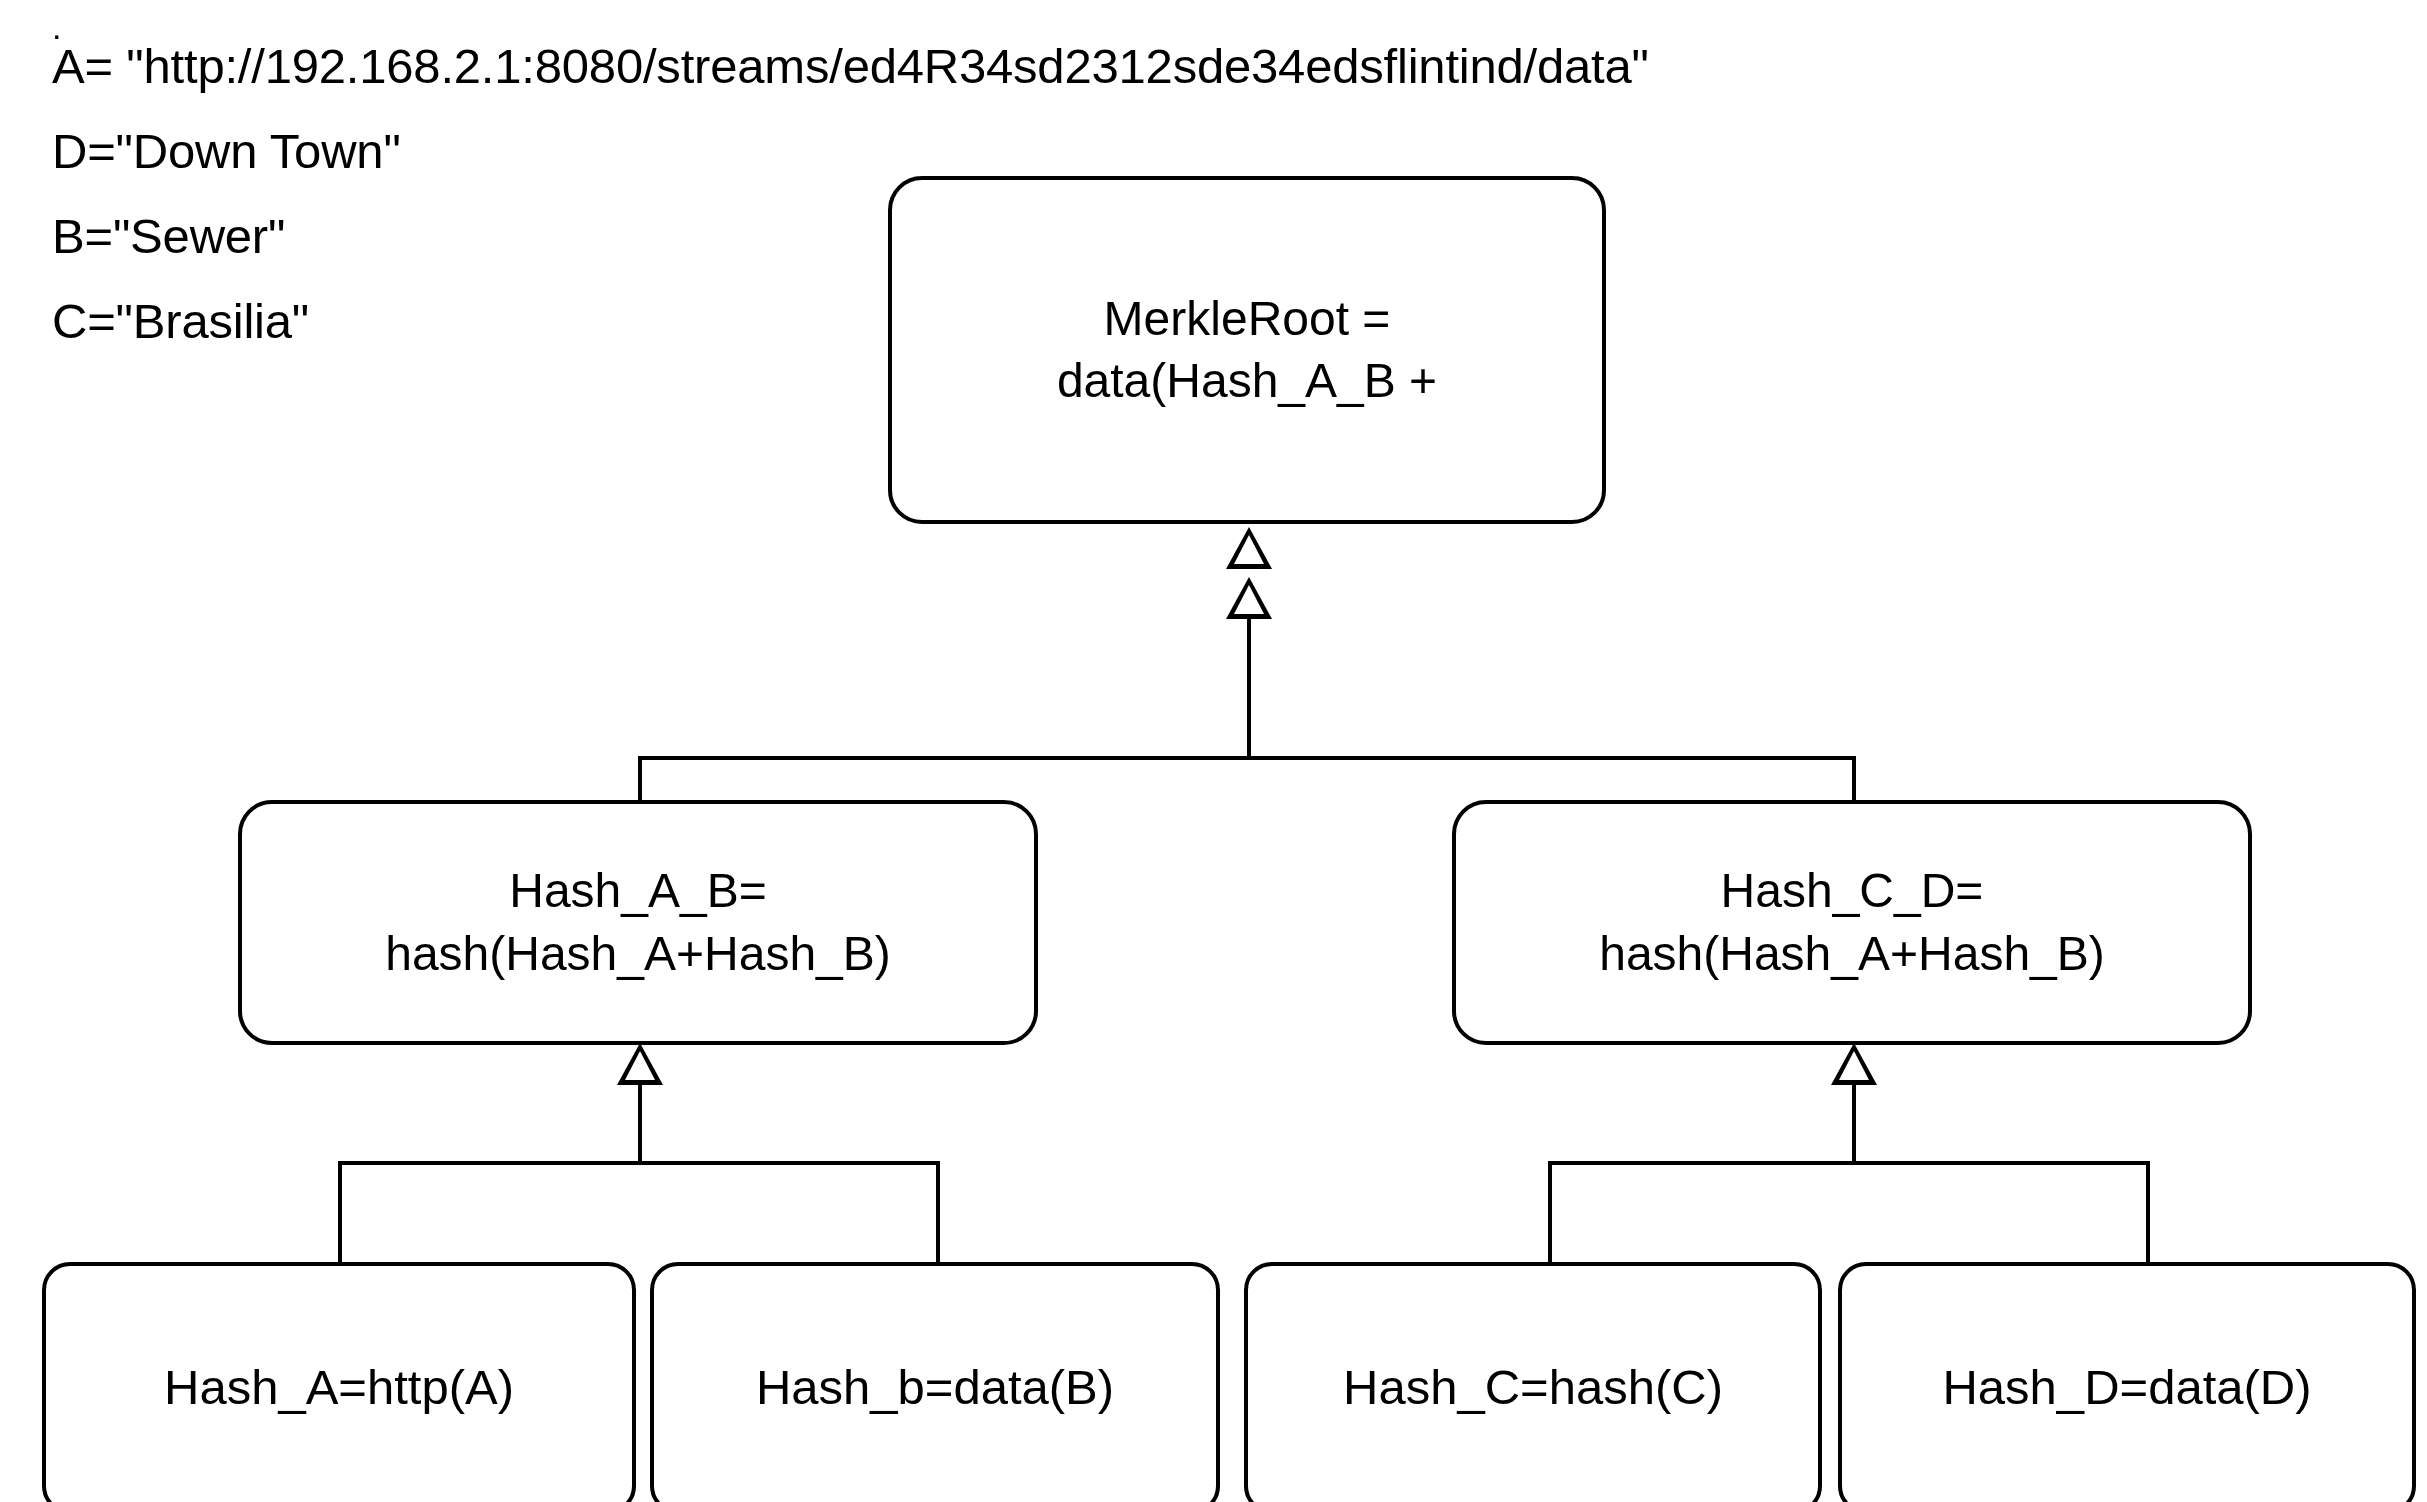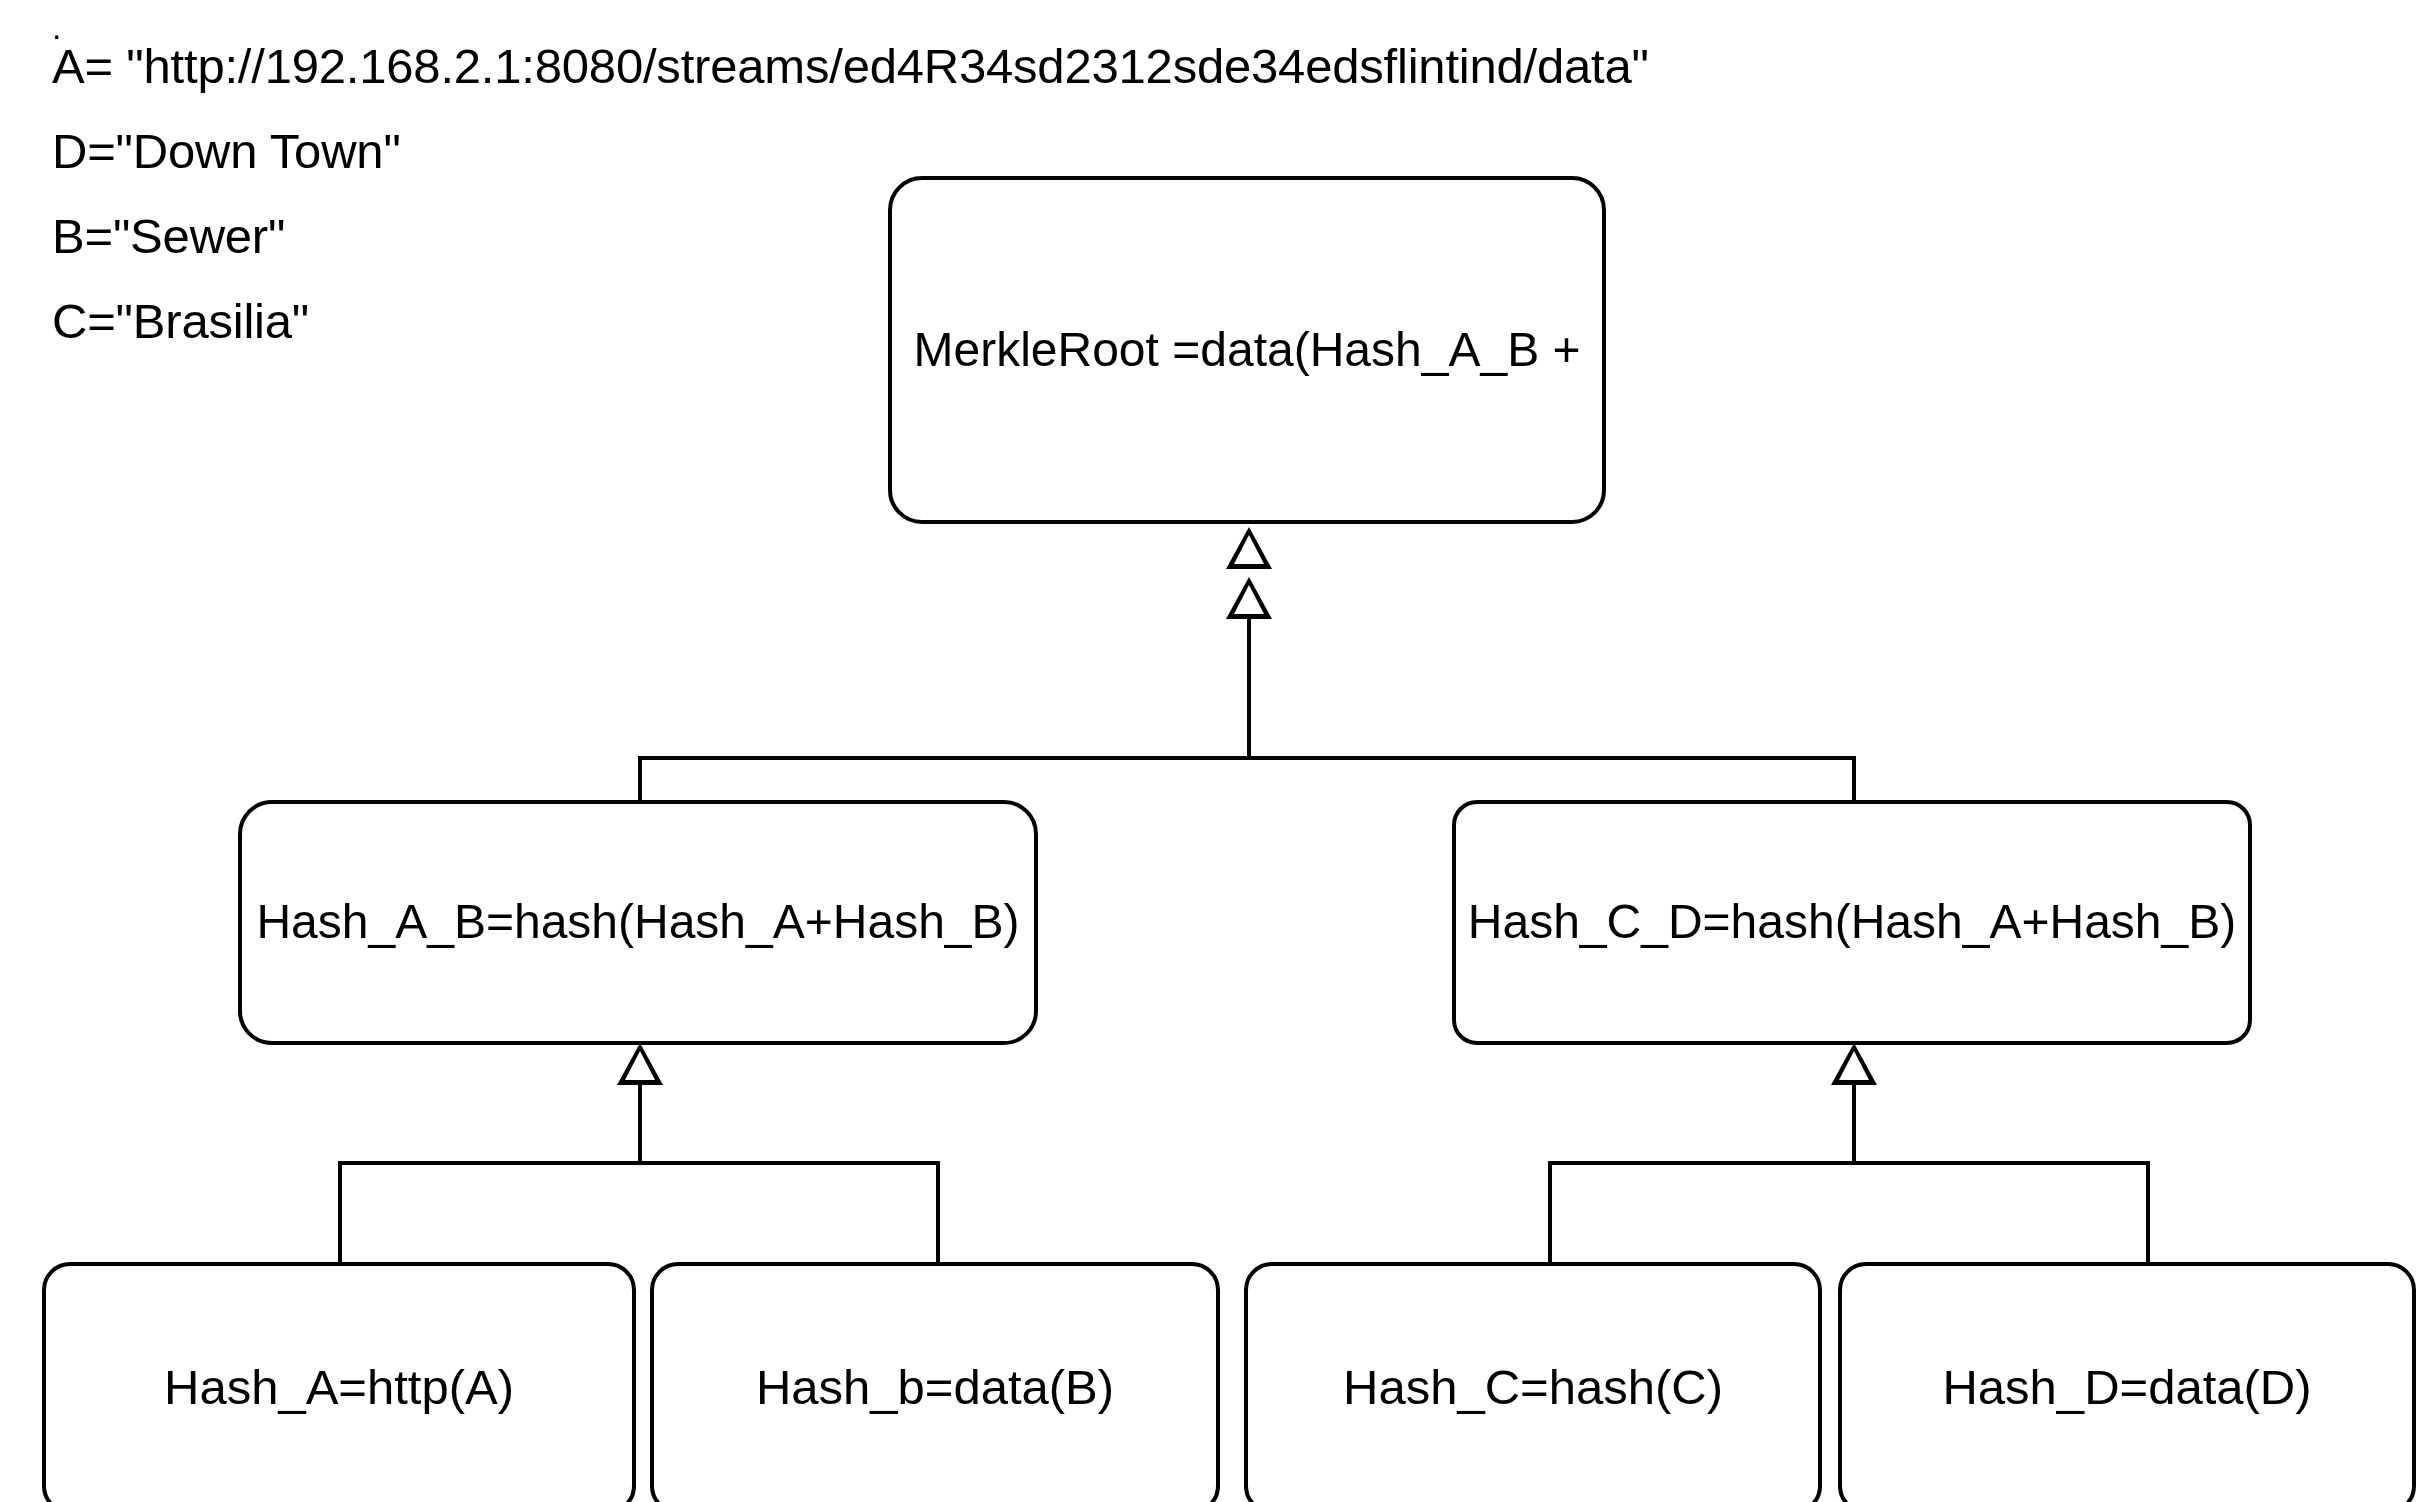--- a/index.html
+++ b/index.html
@@ -43,21 +43,21 @@
   .legend-line.def { margin-top: 36px; }
 
   
   .node {
     position: absolute;
     box-sizing: border-box;
     border: 4px solid #000000;
     border-radius: 34px;
     background: #ffffff;
     display: flex;
-    flex-direction: row;
+    flex-direction: column;
     align-items: center;
     justify-content: center;
     text-align: center;
     font-size: 48px;
     line-height: 1.30;
     color: #000000;
     padding: 4px 10px;
     z-index: 3;
   }
   .node .ln { display: block; white-space: nowrap; }
@@ -138,21 +138,21 @@
   <div class="node" style="left:888px; top:176px; width:718px; height:348px;">
     <span class="ln">MerkleRoot =</span>
     <span class="ln">data(Hash_A_B +</span>
   </div>
 
   <div class="node" style="left:238px; top:800px; width:800px; height:245px;">
     <span class="ln">Hash_A_B=</span>
     <span class="ln">hash(Hash_A+Hash_B)</span>
   </div>
 
-  <div class="node" style="left:1452px; top:800px; width:800px; height:245px;border-radius:25px;">
+  <div class="node" style="left:1452px; top:800px; width:800px; height:245px;">
     <span class="ln">Hash_C_D=</span>
     <span class="ln">hash(Hash_A+Hash_B)</span>
   </div>
 
   <div class="node leaf" style="left:42px; top:1262px; width:594px; height:252px;">
     <span class="ln">Hash_A=http(A)</span>
   </div>
 
   <div class="node leaf" style="left:650px; top:1262px; width:570px; height:252px;">
     <span class="ln">Hash_b=data(B)</span>

